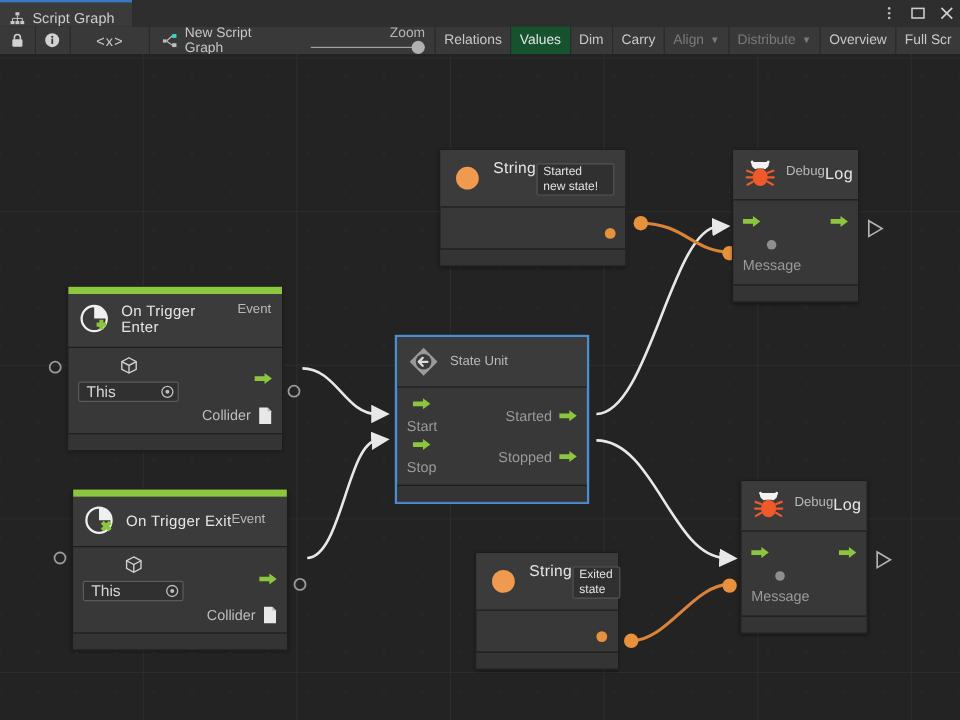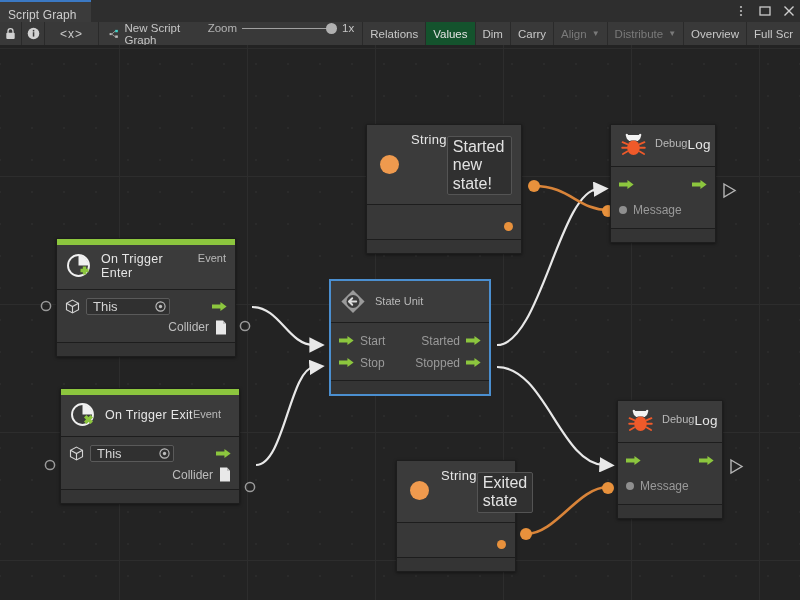--- a/index.html
+++ b/index.html
@@ -5,35 +5,35 @@
   html,body{margin:0;padding:0;background:#1e1e1e;}
   body{width:800px;height:600px;overflow:hidden;
        font-family:"Liberation Sans",sans-serif;
        -webkit-font-smoothing:antialiased;color:#c4c4c4;}
 
   
   .win{width:800px;height:600px;position:relative;background:#282828;}
 
   .titlebar{height:22px;background:#2e2e2e;position:relative;display:flex;align-items:flex-end;}
   .tab{height:22px;background:#3b3b3b;display:flex;align-items:flex-end;
-       padding:0 14px 0 8px;gap:6px;position:relative;box-sizing:border-box;flex-direction:column;}
+       padding:0 14px 0 8px;gap:6px;position:relative;box-sizing:border-box;}
   .tab:before{content:"";position:absolute;left:0;right:0;top:0;height:2px;background:#3b79c4;}
   .tab-label{font-size:12px;color:#cdcdcd;letter-spacing:.1px;}
   .tab-ico{width:13px;height:13px;display:block;}
   .winbtns{position:absolute;right:4px;top:0;height:22px;display:flex;align-items:center;gap:9px;}
   .winbtn{width:15px;height:15px;display:flex;align-items:center;justify-content:center;cursor:default;}
 
   
   .toolbar{height:23px;background:#393939;border-bottom:1px solid #232323;
            display:flex;align-items:stretch;font-size:11.5px;}
   .tb-btn{display:flex;align-items:center;justify-content:center;padding:0 9px;
           border-right:1px solid #2a2a2a;color:#c6c6c6;box-sizing:border-box;}
   .tb-btn.icn{width:32px;padding:0;}
   .graphname{display:flex;align-items:center;gap:6px;padding:0 14px 0 10px;color:#c6c6c6;}
-  .zoomwrap{display:flex;align-items:flex-start;gap:5px;padding:0 8px;color:#b4b4b4;}
+  .zoomwrap{display:flex;align-items:flex-end;gap:5px;padding:0 8px;color:#b4b4b4;flex-direction:column;}
   .zoom-label{font-size:11.5px;}
   .slider{width:95px;height:12px;position:relative;display:flex;align-items:center;}
   .slider .track{position:absolute;left:0;right:0;height:1px;background:#a0a0a0;}
   .slider .knob{position:absolute;right:0;width:11px;height:11px;border-radius:50%;background:#b0b0b0;}
   .zoom-val{font-size:11.5px;color:#c6c6c6;}
   .tb-right{margin-left:auto;display:flex;align-items:stretch;}
   .tb-item{display:flex;align-items:center;padding:0 7px;color:#c8c8c8;
            border-left:1px solid #2a2a2a;white-space:nowrap;}
   .tb-item.active{background:#14532d;color:#e4e4e4;}
   .tb-item.dis{color:#7a7a7a;}
@@ -59,36 +59,36 @@
   .nhead{display:flex;align-items:center;gap:9px;padding:7px 9px 8px 9px;background:#3b3b3b;
          border-bottom:1px solid #1d1d1d;}
   .nicon{width:26px;height:26px;flex:0 0 26px;display:flex;align-items:center;justify-content:center;}
   .ntitles{display:flex;line-height:1.15;min-width:0;}
   .nsub{font-size:11px;color:#b9b9b9;}
   .nmain{font-size:13.5px;color:#e6e6e6;letter-spacing:.3px;}
   .nbody{padding:6px 8px 6px 8px;position:relative;}
   .nfoot{height:13px;background:#343434;border-top:1px solid #1d1d1d;}
 
   .row{display:flex;align-items:center;justify-content:space-between;min-height:19px;margin:1px 0;}
-  .lft{display:flex;align-items:center;gap:6px;}
+  .lft{display:flex;align-items:center;gap:6px;flex-direction:column;}
   .rgt{display:flex;align-items:center;gap:6px;margin-left:auto;}
   .plabel{font-size:12px;color:#bdbdbd;}
   .plabel.dim{color:#9a9a9a;}
 
   .arrow-g{width:15px;height:11px;display:block;}
   .dot-grey{width:8px;height:8px;border-radius:50%;background:#8f8f8f;display:block;}
   .dot-org{width:9px;height:9px;border-radius:50%;background:#e8913c;display:block;}
   .dot-org-big{width:19px;height:19px;border-radius:50%;background:#ef9a4e;display:block;}
 
   .objfield{display:flex;align-items:center;justify-content:space-between;
             background:#303030;border:1px solid #5a5a5a;border-radius:2px;
             height:17px;padding:0 3px 0 6px;width:84px;box-sizing:border-box;}
   .objfield span{font-size:13px;color:#d4d4d4;}
   .strfield{background:#303030;border:1px solid #545454;border-radius:2px;
-            padding:1px 5px;font-size:16px;color:#e2e2e2;display:inline-block;}
+            padding:1px 5px;font-size:10px;color:#e2e2e2;display:inline-block;}
 
   .doc-ico{width:12px;height:15px;display:block;}
   .cube-ico{width:15px;height:15px;display:block;}
 </style>
 </head>
 <body>
 
 <div class="win">
 
   <div class="titlebar">
@@ -370,21 +370,21 @@
             <span class="plabel dim">Stopped</span>
             <svg class="arrow-g" viewBox="0 0 16 11">
               <path d="M0,3.4 L9,3.4 L9,0.6 L15.6,5.5 L9,10.4 L9,7.6 L0,7.6 Z" fill="#8cc63e"></path>
             </svg>
           </span>
         </div>
       </div>
       <div class="nfoot"></div>
     </div>
 
-    <div class="node" style="left:60px;top:343px;width:180px;">
+    <div class="node" style="left:60px;top:362px;width:180px;">
       <div class="accent"></div>
       <div class="nhead">
         <div class="nicon">
           <svg width="26" height="26" viewBox="0 0 26 26">
             <path d="M12.5 2 A10.5 10.5 0 1 0 12.5 23 A10.5 10.5 0 1 0 12.5 2 Z" fill="none" stroke="#f0f0f0" stroke-width="1.9"></path>
             <path d="M12.5 12.5 L12.5 2.5 A10 10 0 0 1 22.5 12.5 Z" fill="#f0f0f0"></path>
             <path d="M15.2 14.2 L21.8 20.8 M21.8 14.2 L15.2 20.8" stroke="#8cc63e" stroke-width="3.4" stroke-linecap="butt"></path>
           </svg>
         </div>
         <div class="ntitles">

